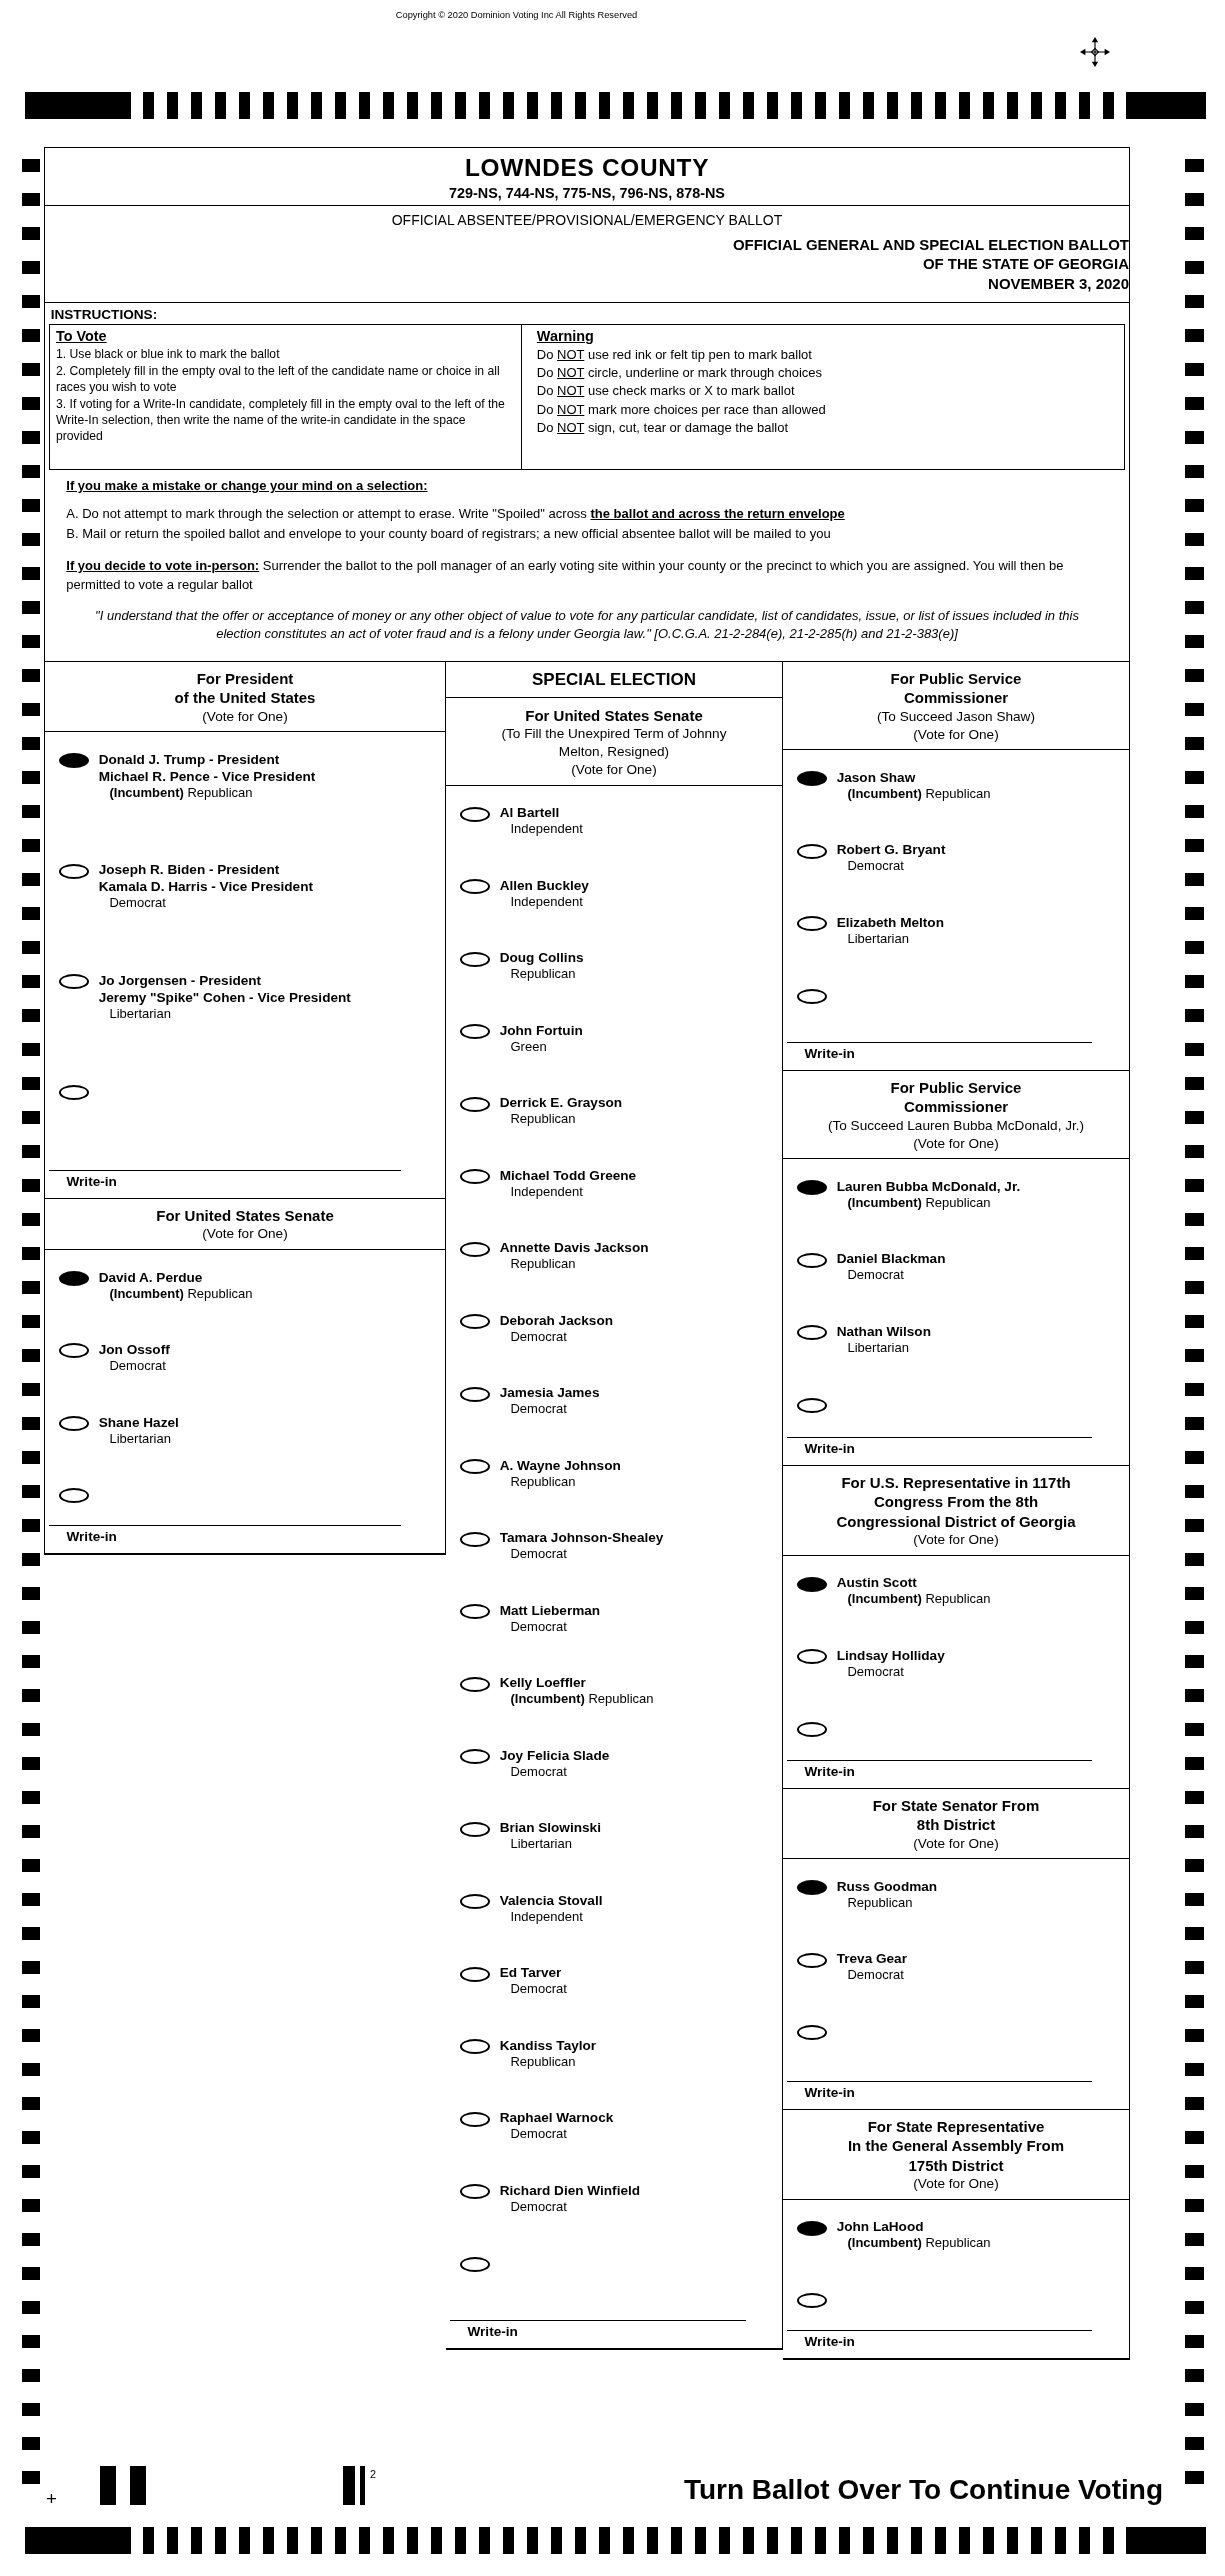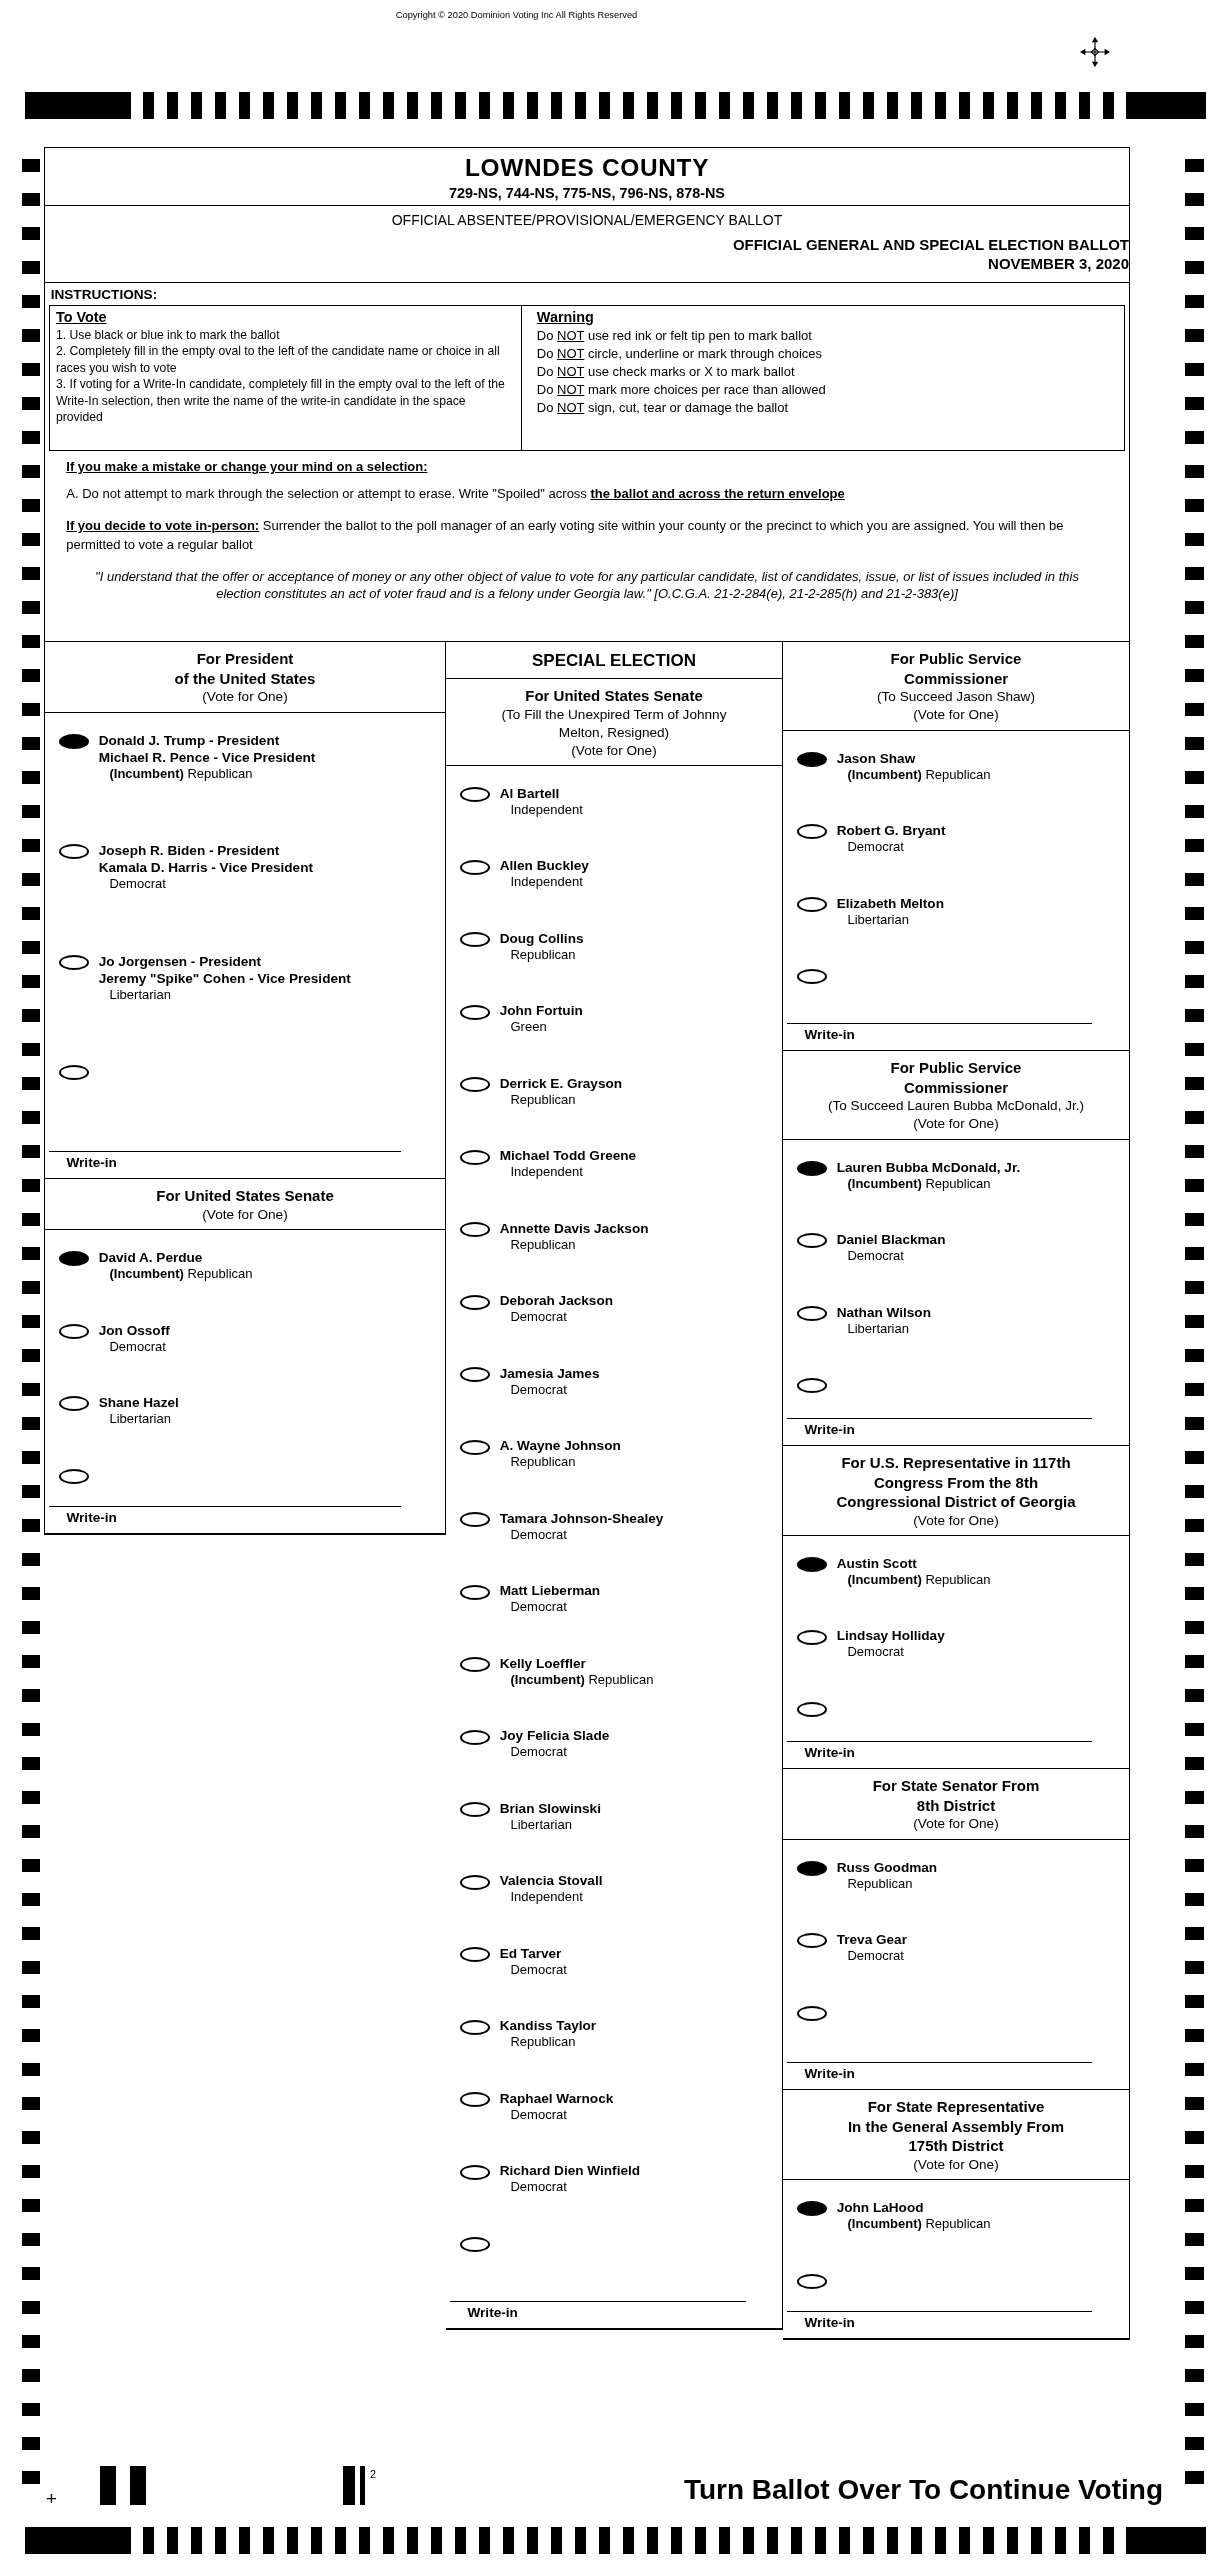--- a/index.html
+++ b/index.html
@@ -312,20 +312,21 @@
 
     <div class="sec-head">
       <div class="county">LOWNDES COUNTY</div>
       <div class="precincts">729-NS, 744-NS, 775-NS, 796-NS, 878-NS</div>
     </div>
 
     <div class="sec-title">
       <div class="ballot-title">OFFICIAL ABSENTEE/PROVISIONAL/EMERGENCY BALLOT</div>
       <div class="election-lines">
         <div class="eline">OFFICIAL GENERAL AND SPECIAL ELECTION BALLOT</div>
+        <div class="eline">OF THE STATE OF GEORGIA</div>
         <div class="eline">NOVEMBER 3, 2020</div>
       </div>
     </div>
 
     <div class="sec-instr">
       <div class="instr-label">INSTRUCTIONS:</div>
 
       <div class="instr-boxes">
         <div class="box-tovote">
           <div class="box-title">To Vote</div>
@@ -343,20 +344,21 @@
               <div class="warn-item">Do <u>NOT</u> use check marks or X to mark ballot</div>
               <div class="warn-item">Do <u>NOT</u> mark more choices per race than allowed</div>
               <div class="warn-item">Do <u>NOT</u> sign, cut, tear or damage the ballot</div>
             </div>
         </div>
       </div>
 
       <div class="mistake">
         <div class="m-head">If you make a mistake or change your mind on a selection:</div>
         <div class="m-line"><span>A. Do not attempt to mark through the selection or attempt to erase.  Write "Spoiled" across </span><span class="bu">the ballot and across the return envelope</span></div>
+        <div class="m-line">B. Mail or return the spoiled ballot and envelope to your county board of registrars; a new official absentee ballot will be mailed to you</div>
         <div class="m-inperson"><span class="bu">If you decide to vote in-person:</span><span> Surrender the ballot to the poll manager of an early voting site within your county or the precinct to which you are assigned.  You will then be permitted to vote a regular ballot</span></div>
       </div>
 
       <div class="felony">"I understand that the offer or acceptance of money or any other object of value to vote for any particular candidate, list of candidates, issue, or list of issues included in this election constitutes an act of voter fraud and is a felony under Georgia law." [O.C.G.A. 21-2-284(e), 21-2-285(h) and 21-2-383(e)]</div>
     </div>
 
     <div class="columns">
       <div class="col col1" id="col-1">
           <div class="contest contest-president" style="height: 536px;">
             <div class="c-header">

